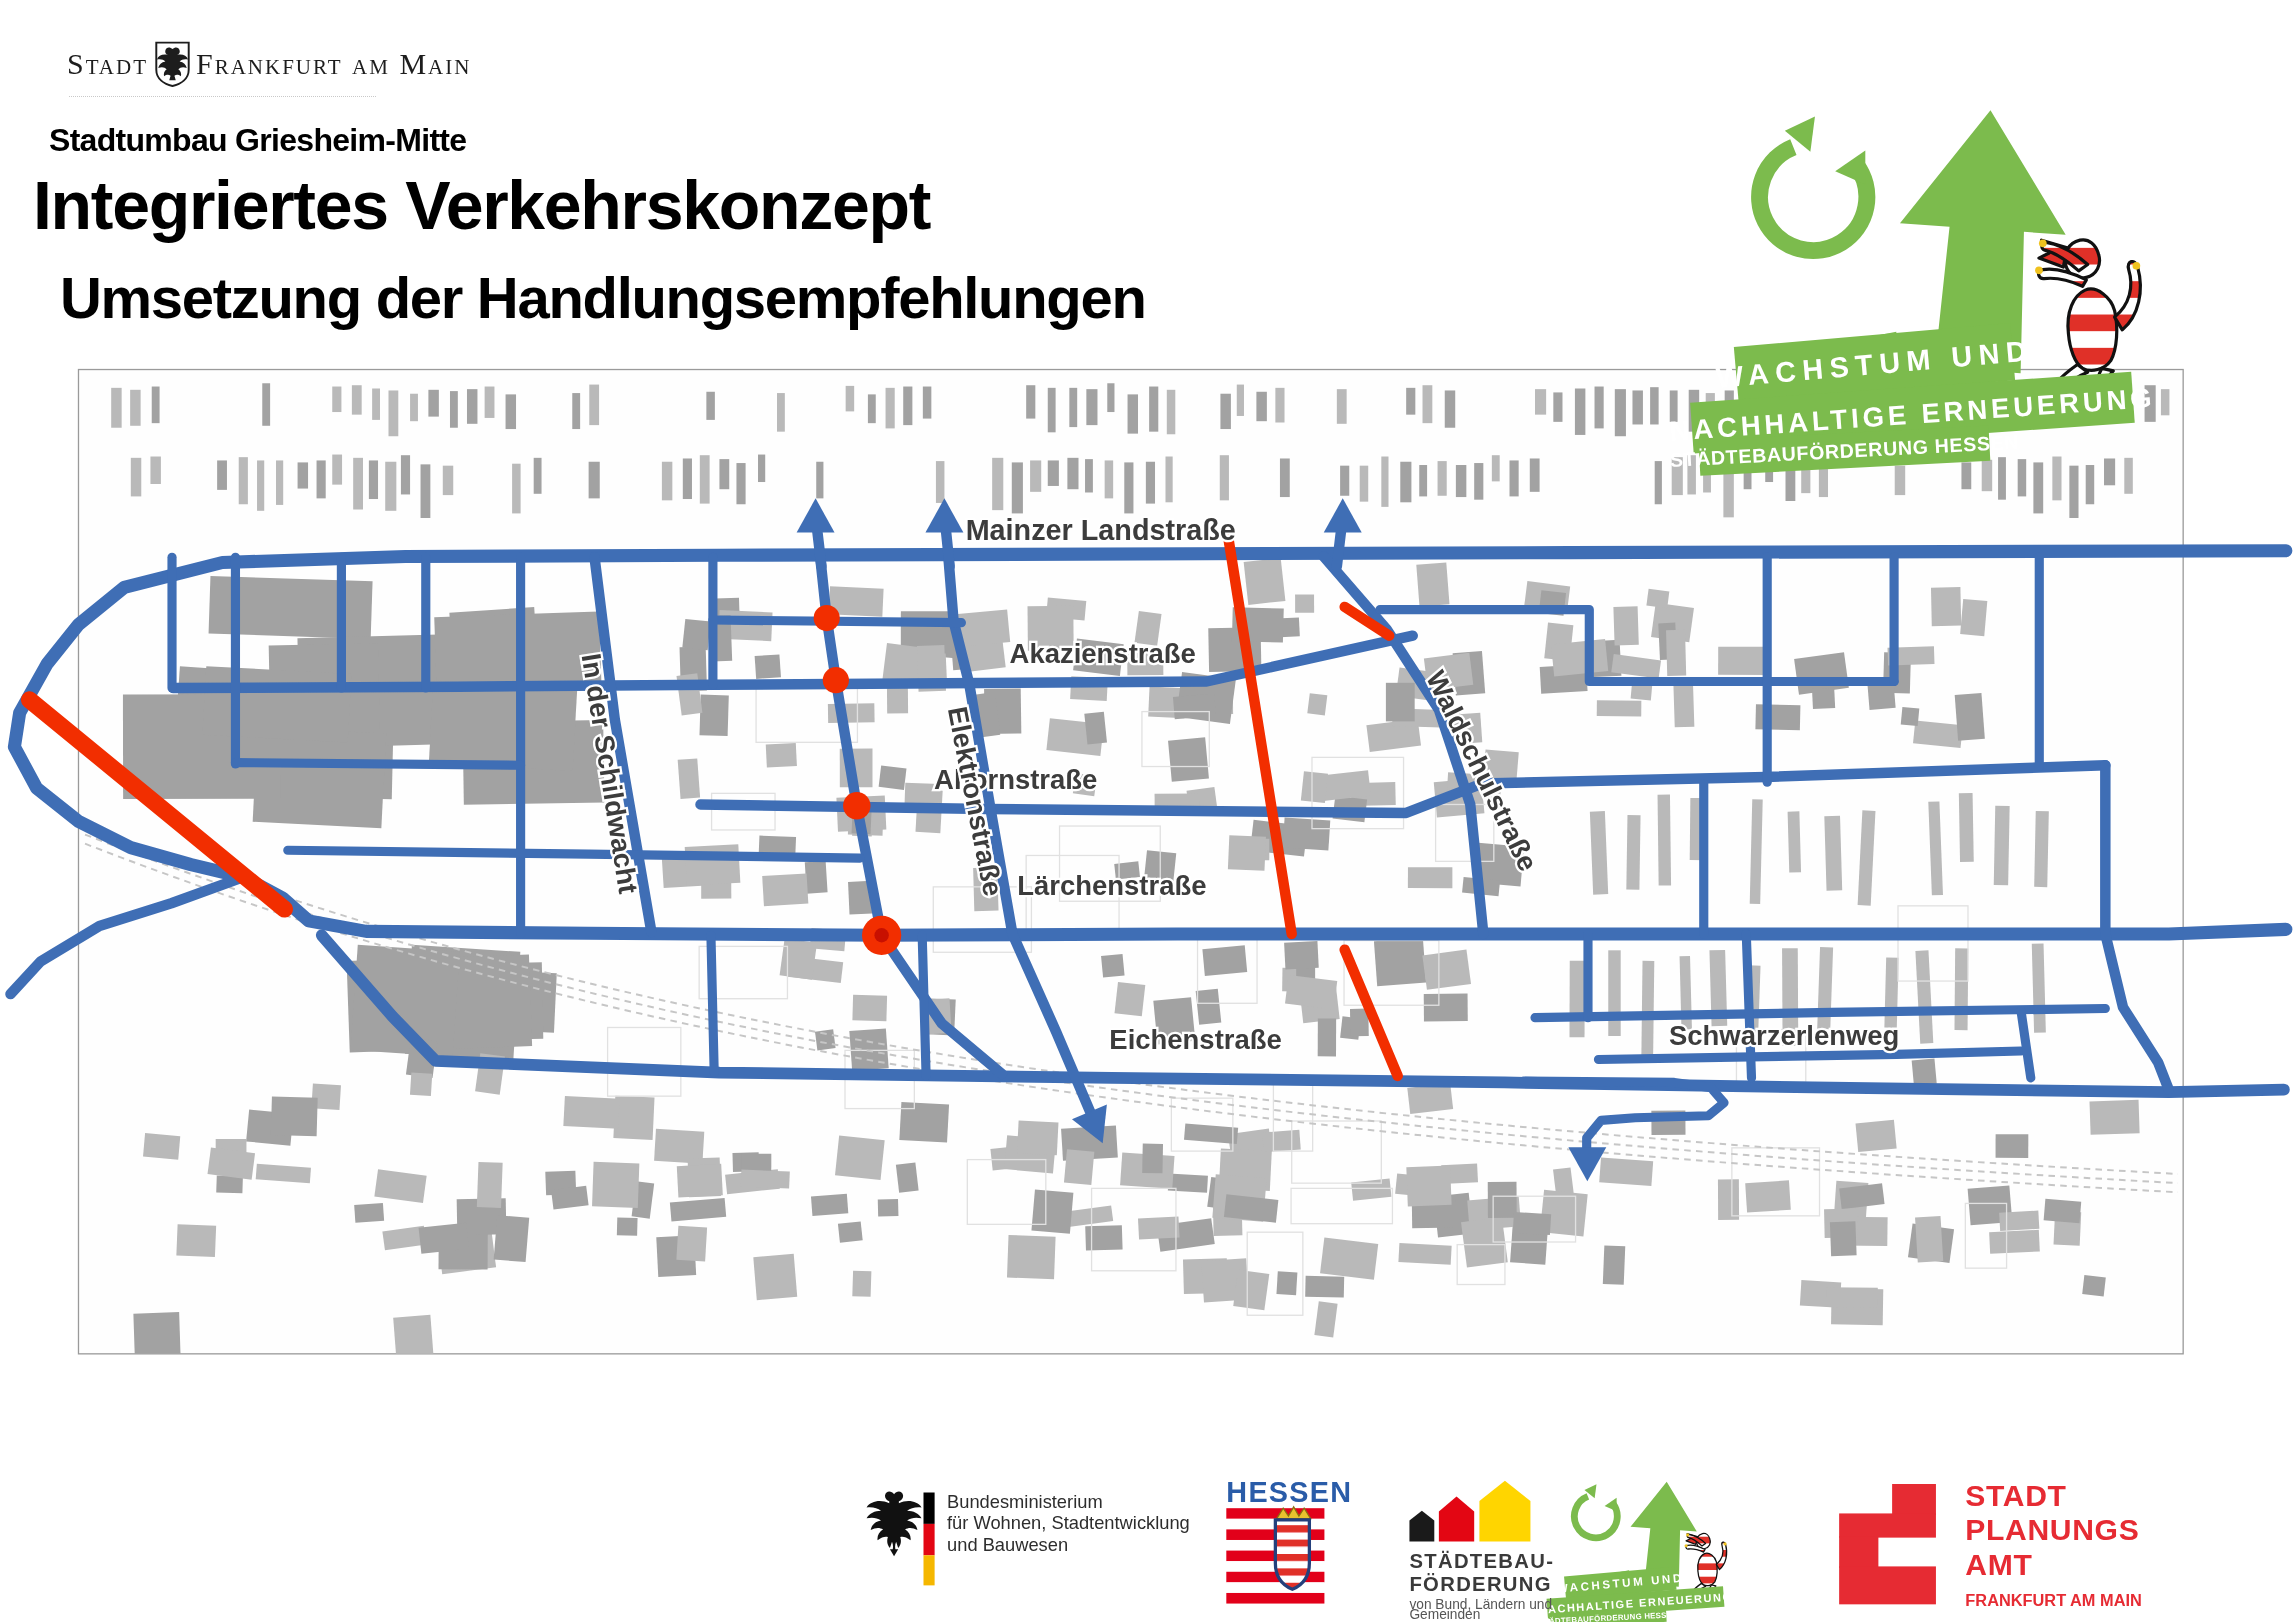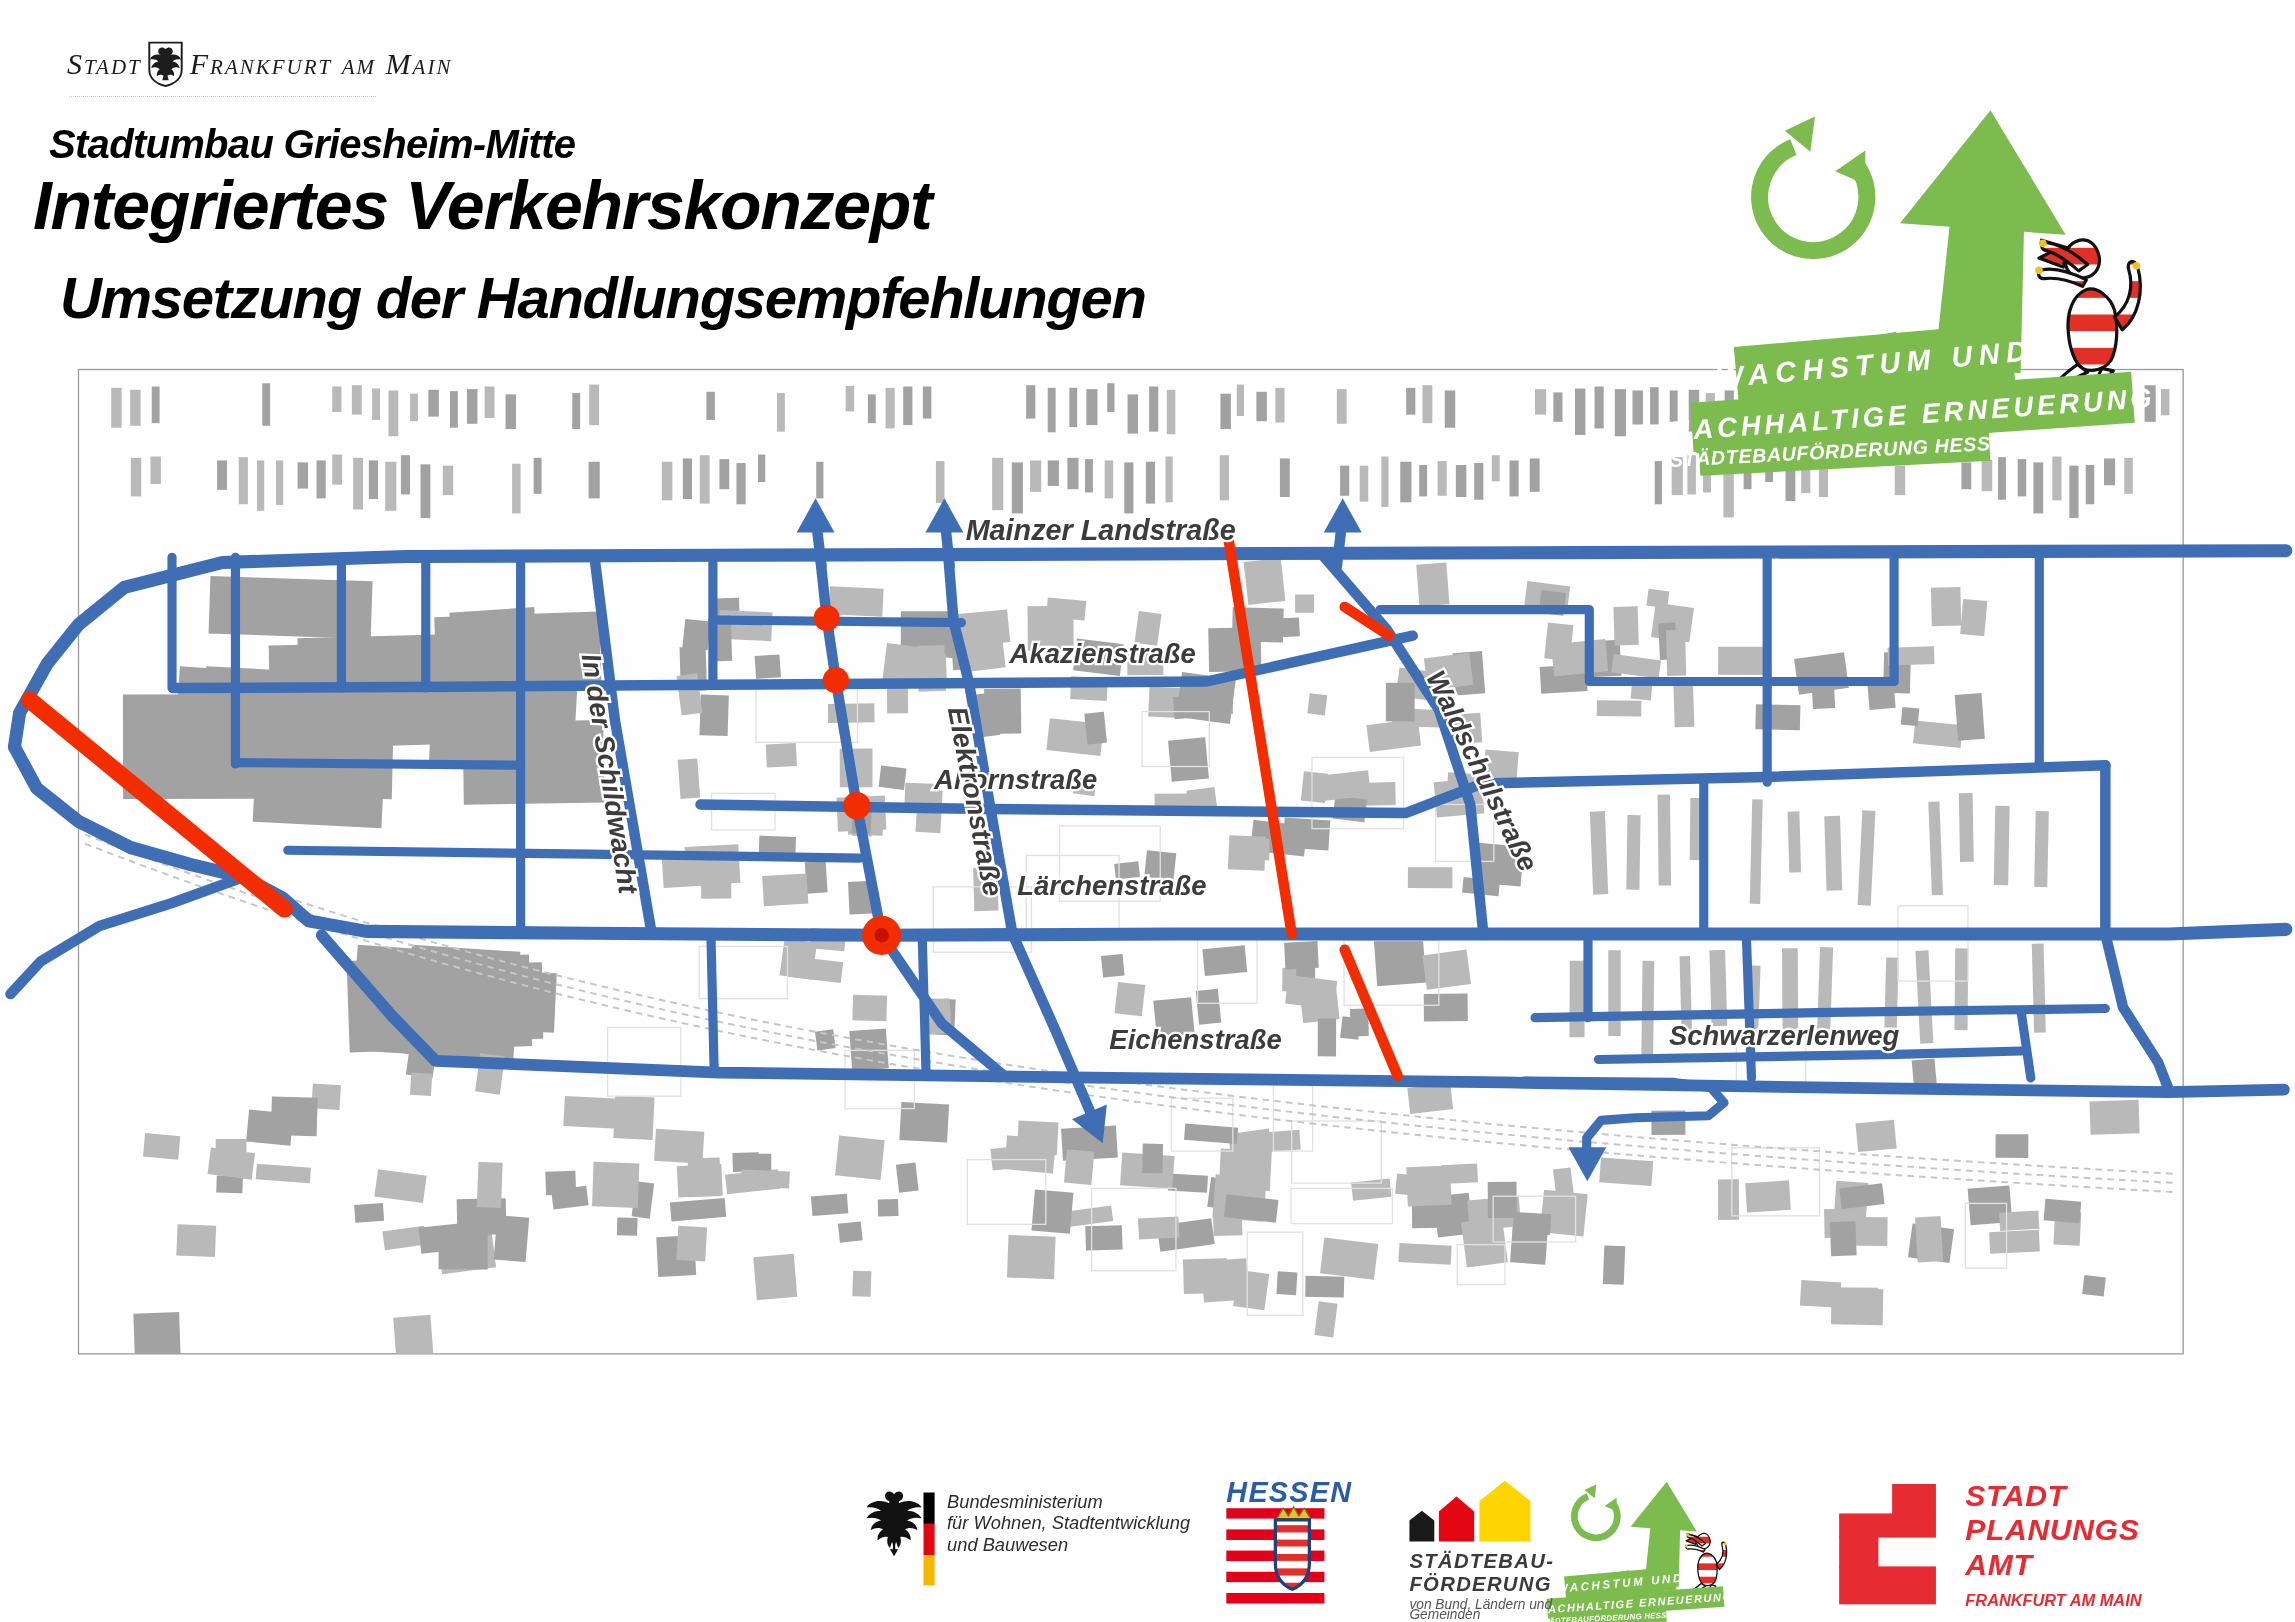--- a/index.html
+++ b/index.html
@@ -1,24 +1,24 @@
 <!DOCTYPE html>
 <html style="font-size:10.5px"><head>
 <meta charset="utf-8">
 <style>
   html,body{margin:0;padding:0;background:#fff;}
   .page{position:relative;width:2295px;height:1622px;background:#fff;overflow:hidden;
-        font-family:"Liberation Sans","DejaVu Sans",sans-serif;font-style:italic;}
+        font-family:"Liberation Sans","DejaVu Sans",sans-serif;}
   .page > svg{position:absolute;left:0;top:0;}
   .cityline{position:absolute;left:67px;top:41px;display:flex;align-items:center;gap:6.5px;
             color:#1d1d1d;}
   .cityline .sc{font-family:"Liberation Serif","DejaVu Serif",serif;font-variant:small-caps;
             font-size:30px;letter-spacing:2px;}
   .citysep{position:absolute;left:69px;top:96px;width:307px;border-top:1.3px dotted #c9c9c9;}
-  .t1{position:absolute;left:49px;top:122px;font-size:40px;font-weight:bold;color:#000;letter-spacing:-0.7px;}
+  .t1{position:absolute;left:49px;top:122px;font-size:32px;font-weight:bold;color:#000;letter-spacing:-0.7px;}
   .t2{position:absolute;left:33px;top:166px;font-size:68px;font-weight:bold;color:#000;letter-spacing:-1.3px;}
   .t3{position:absolute;left:60px;top:264px;font-size:58px;font-weight:bold;color:#000;letter-spacing:-1.3px;}
   svg text{font-family:"Liberation Sans","DejaVu Sans",sans-serif;}
   .bannertext{fill:#fff;font-weight:bold;}
 </style>
 </head>
 <body>
 
 <div class="page">
 

